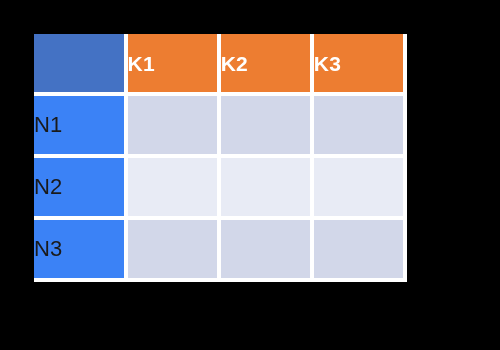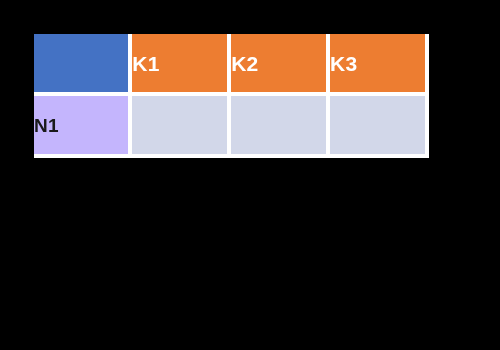--- a/index.html
+++ b/index.html
@@ -14,21 +14,20 @@
     font-family: "Liberation Sans", sans-serif;
     -webkit-font-smoothing: antialiased;
   }
 
   #stage {
     position: relative;
     width: 407px;
     height: 350px;
     overflow: hidden;
     background: #000000;
-    padding-left: 22px;
   }
 
   
   #matrix-table {
     position: absolute;
     left: 34px;
     top: 34px;
     border-collapse: separate;
     border-spacing: 0;
     table-layout: fixed;
@@ -62,24 +61,24 @@
     font-weight: bold;
     font-size: 21px;
     padding-left: 11px;
     letter-spacing: 0.2px;
   }
 
   
   tr.data-row td { height: 62px; }
 
   td.row-header-cell {
-    background: #c4b5fd;
+    background: #3b82f6;
     color: #1A1A1A;
-    font-weight: bold;
-    font-size: 19px;
+    font-weight: normal;
+    font-size: 22px;
     padding-left: 11px;
     letter-spacing: 0.2px;
   }
 
   td.data-cell {
     background: #D2D7E9;
   }
   tr.band-light td.data-cell {
     background: #E8EBF5;
   }
@@ -126,19 +125,47 @@
           <span class="cell-label"></span>
         </td>
         <td class="data-cell">
           <span class="cell-label"></span>
         </td>
         <td class="data-cell">
           <span class="cell-label"></span>
         </td>
       </tr>
 
+      <tr class="data-row band-light">
+        <td class="row-header-cell">
+          <span class="cell-label">N2</span>
+        </td>
+        <td class="data-cell">
+          <span class="cell-label"></span>
+        </td>
+        <td class="data-cell">
+          <span class="cell-label"></span>
+        </td>
+        <td class="data-cell">
+          <span class="cell-label"></span>
+        </td>
+      </tr>
 
+      <tr class="data-row band-dark">
+        <td class="row-header-cell">
+          <span class="cell-label">N3</span>
+        </td>
+        <td class="data-cell">
+          <span class="cell-label"></span>
+        </td>
+        <td class="data-cell">
+          <span class="cell-label"></span>
+        </td>
+        <td class="data-cell">
+          <span class="cell-label"></span>
+        </td>
+      </tr>
 
 
     </tbody>
   </table>
 
 </div>
 
 </body></html>

